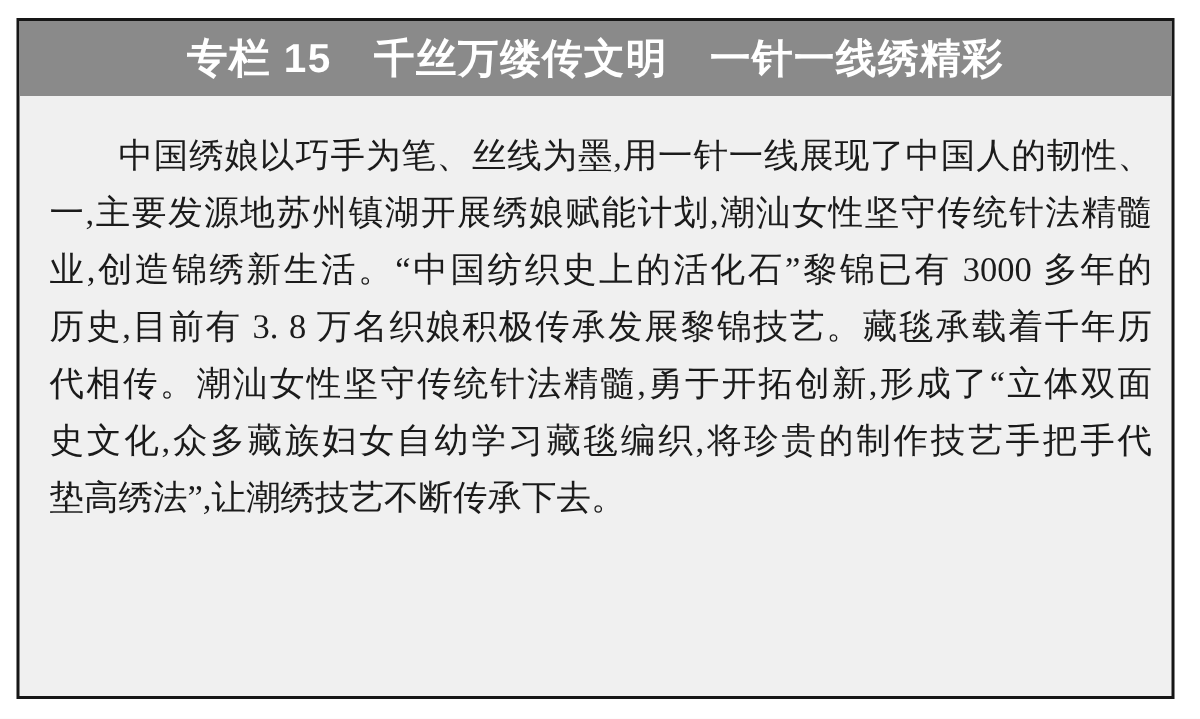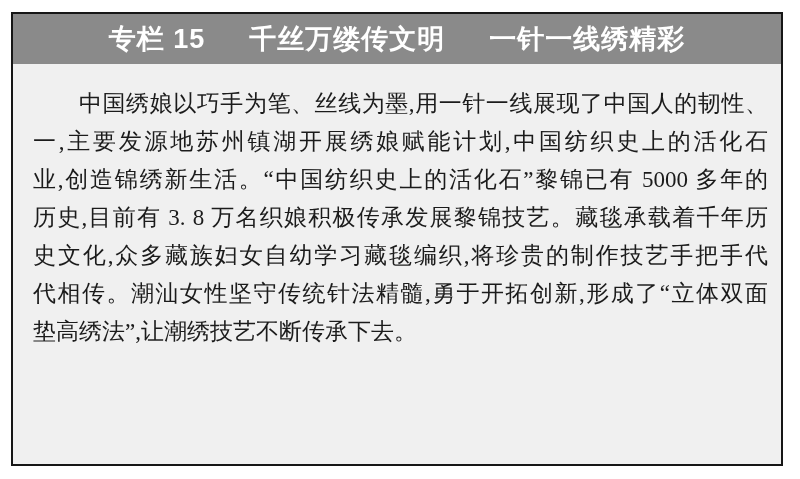--- a/index.html
+++ b/index.html
@@ -20,21 +20,21 @@
     width: 772px; height: 454px;
     border: 2px solid #161616;
     background: #f0f0f0;
   }
   .panel-header {
     height: 50px;
     background: #8a8a8a;
     display: flex;
     align-items: center;
     justify-content: center;
-    gap: 44px;
+    gap: 28px;
     color: #ffffff;
     font-family: "Liberation Sans", "DejaVu Sans", sans-serif;
     font-weight: bold;
     font-size: 27px;
     letter-spacing: 1px;
   }
   .panel-body {
     padding: 21px 13px 0 20px;
     color: #1b1b1b;
     font-size: 23px;
@@ -57,22 +57,22 @@
   <div class="panel">
 
     <div class="panel-header">
       <span>专栏 15</span>
       <span>千丝万缕传文明</span>
       <span>一针一线绣精彩</span>
     </div>
 
     <div class="panel-body">
       <div class="body-line first">中国绣娘以巧手为笔、丝线为墨,用一针一线展现了中国人的韧性、</div>
-      <div class="body-line">一,主要发源地苏州镇湖开展绣娘赋能计划,中国纺织史上的活化石</div>
-      <div class="body-line">业,创造锦绣新生活。“中国纺织史上的活化石”黎锦已有 5000 多年的</div>
+      <div class="body-line">一,主要发源地苏州镇湖开展绣娘赋能计划,潮汕女性坚守传统针法精髓</div>
+      <div class="body-line">业,创造锦绣新生活。“中国纺织史上的活化石”黎锦已有 3000 多年的</div>
       <div class="body-line">历史,目前有 3. 8 万名织娘积极传承发展黎锦技艺。藏毯承载着千年历</div>
+      <div class="body-line">代相传。潮汕女性坚守传统针法精髓,勇于开拓创新,形成了“立体双面</div>
       <div class="body-line">史文化,众多藏族妇女自幼学习藏毯编织,将珍贵的制作技艺手把手代</div>
-      <div class="body-line">代相传。潮汕女性坚守传统针法精髓,勇于开拓创新,形成了“立体双面</div>
       <div class="body-line last">垫高绣法”,让潮绣技艺不断传承下去。</div>
     </div>
 
   </div>
 </div>
 
 </body></html>

